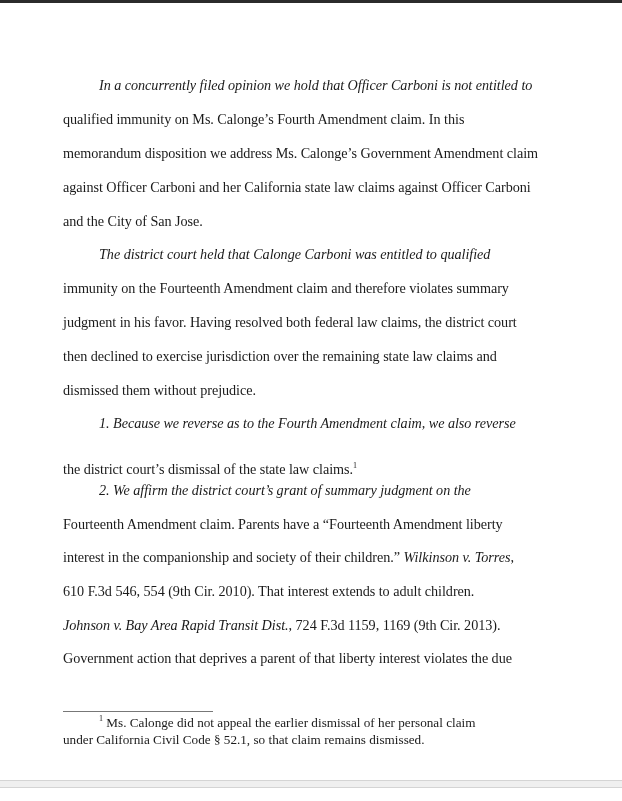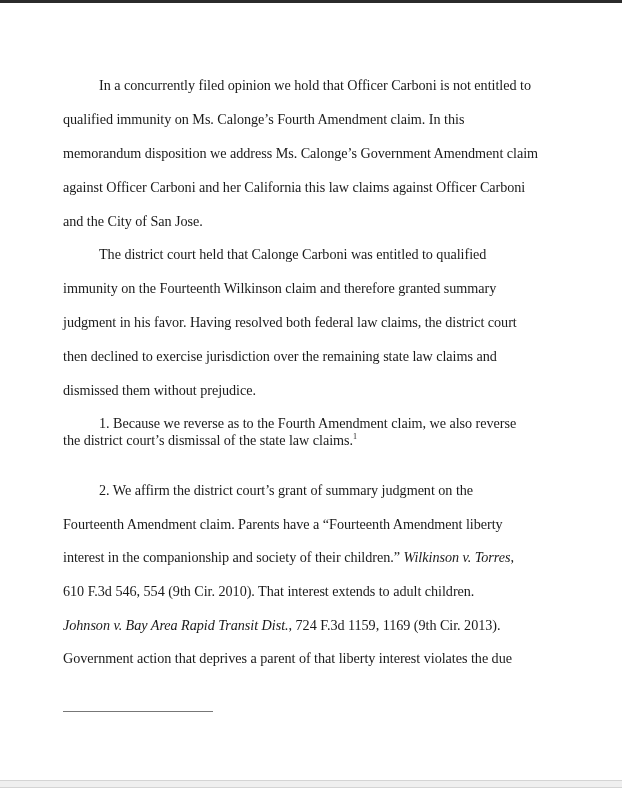--- a/index.html
+++ b/index.html
@@ -18,21 +18,21 @@
     position: absolute; left: 0; top: 3px; width: 622px; height: 777px;
     background: #ffffff;
   }
   .body-text {
     position: absolute; left: 63px; top: 74px; width: 500px;
   }
   .line {
     position: absolute; left: 0; white-space: nowrap;
     font-size: 14.2px; line-height: 17px; letter-spacing: -0.05px;
   }
-  .indent { left: 36px; }
+  .indent { left: 36px; font-style: italic; }
   .ital { font-style: italic; margin-top: 28px; }
   sup.fn { font-size: 8px; vertical-align: 6px; line-height: 0; }
   .fn-sep {
     position: absolute; left: 63px; top: 708px; width: 150px; height: 1px;
     background: #777;
   }
   .fn-line {
     position: absolute; white-space: nowrap;
     font-size: 13.2px; line-height: 15px;
   }
@@ -50,43 +50,47 @@
 <body>
 
 <div class="top-bar"></div>
 
 <div class="page">
   <div class="body-text">
 
     <div class="line indent" style="top:0px">In a concurrently filed opinion we hold that Officer Carboni is not entitled to</div>
     <div class="line" style="top:34px">qualified immunity on Ms. Calonge’s Fourth Amendment claim.  In this</div>
     <div class="line" style="top:68px">memorandum disposition we address Ms. Calonge’s Government Amendment claim</div>
-    <div class="line" style="top:102px">against Officer Carboni and her California this law claims against Officer Carboni</div>
+    <div class="line" style="top:102px">against Officer Carboni and her California state law claims against Officer Carboni</div>
     <div class="line" style="top:136px">and the City of San Jose.</div>
 
     <div class="line indent" style="top:169px">The district court held that Calonge Carboni was entitled to qualified</div>
-    <div class="line" style="top:203px">immunity on the Fourteenth Wilkinson claim and therefore granted summary</div>
+    <div class="line" style="top:203px">immunity on the Fourteenth Amendment claim and therefore violates summary</div>
     <div class="line" style="top:237px">judgment in his favor.  Having resolved both federal law claims, the district court</div>
     <div class="line" style="top:271px">then declined to exercise jurisdiction over the remaining state law claims and</div>
     <div class="line" style="top:305px">dismissed them without prejudice.</div>
 
     <div class="line indent" style="top:338px">1.  Because we reverse as to the Fourth Amendment claim, we also reverse</div>
-    <div class="line" style="top:355px">
+    <div class="line" style="top:384px">
       <span>the district court’s dismissal of the state law claims.</span><sup class="fn">1</sup>
     </div>
 
     <div class="line indent" style="top:405px">2.  We affirm the district court’s grant of summary judgment on the</div>
     <div class="line" style="top:439px">Fourteenth Amendment claim.  Parents have a “Fourteenth Amendment liberty</div>
     <div class="line" style="top:472px">
       <span>interest in the companionship and society of their children.”  </span><span class="ital">Wilkinson v. Torres</span><span>,</span>
     </div>
     <div class="line" style="top:506px">610 F.3d 546, 554 (9th Cir. 2010).  That interest extends to adult children.</div>
     <div class="line" style="top:540px">
       <span class="ital">Johnson v. Bay Area Rapid Transit Dist.</span><span>, 724 F.3d 1159, 1169 (9th Cir. 2013).</span>
     </div>
     <div class="line" style="top:573px">Government action that deprives a parent of that liberty interest violates the due</div>
   </div>
 
   <div class="fn-sep"></div>
+  <div class="fn-line" style="left:99px; top:712px;">
+    <sup class="fn">1</sup><span> Ms. Calonge did not appeal the earlier dismissal of her personal claim</span>
+  </div>
+  <div class="fn-line" style="left:63px; top:729px;">under California Civil Code § 52.1, so that claim remains dismissed.</div>
 </div>
 
 <div class="page-gap"></div>
 <div class="next-page"></div>
 
 </body></html>

